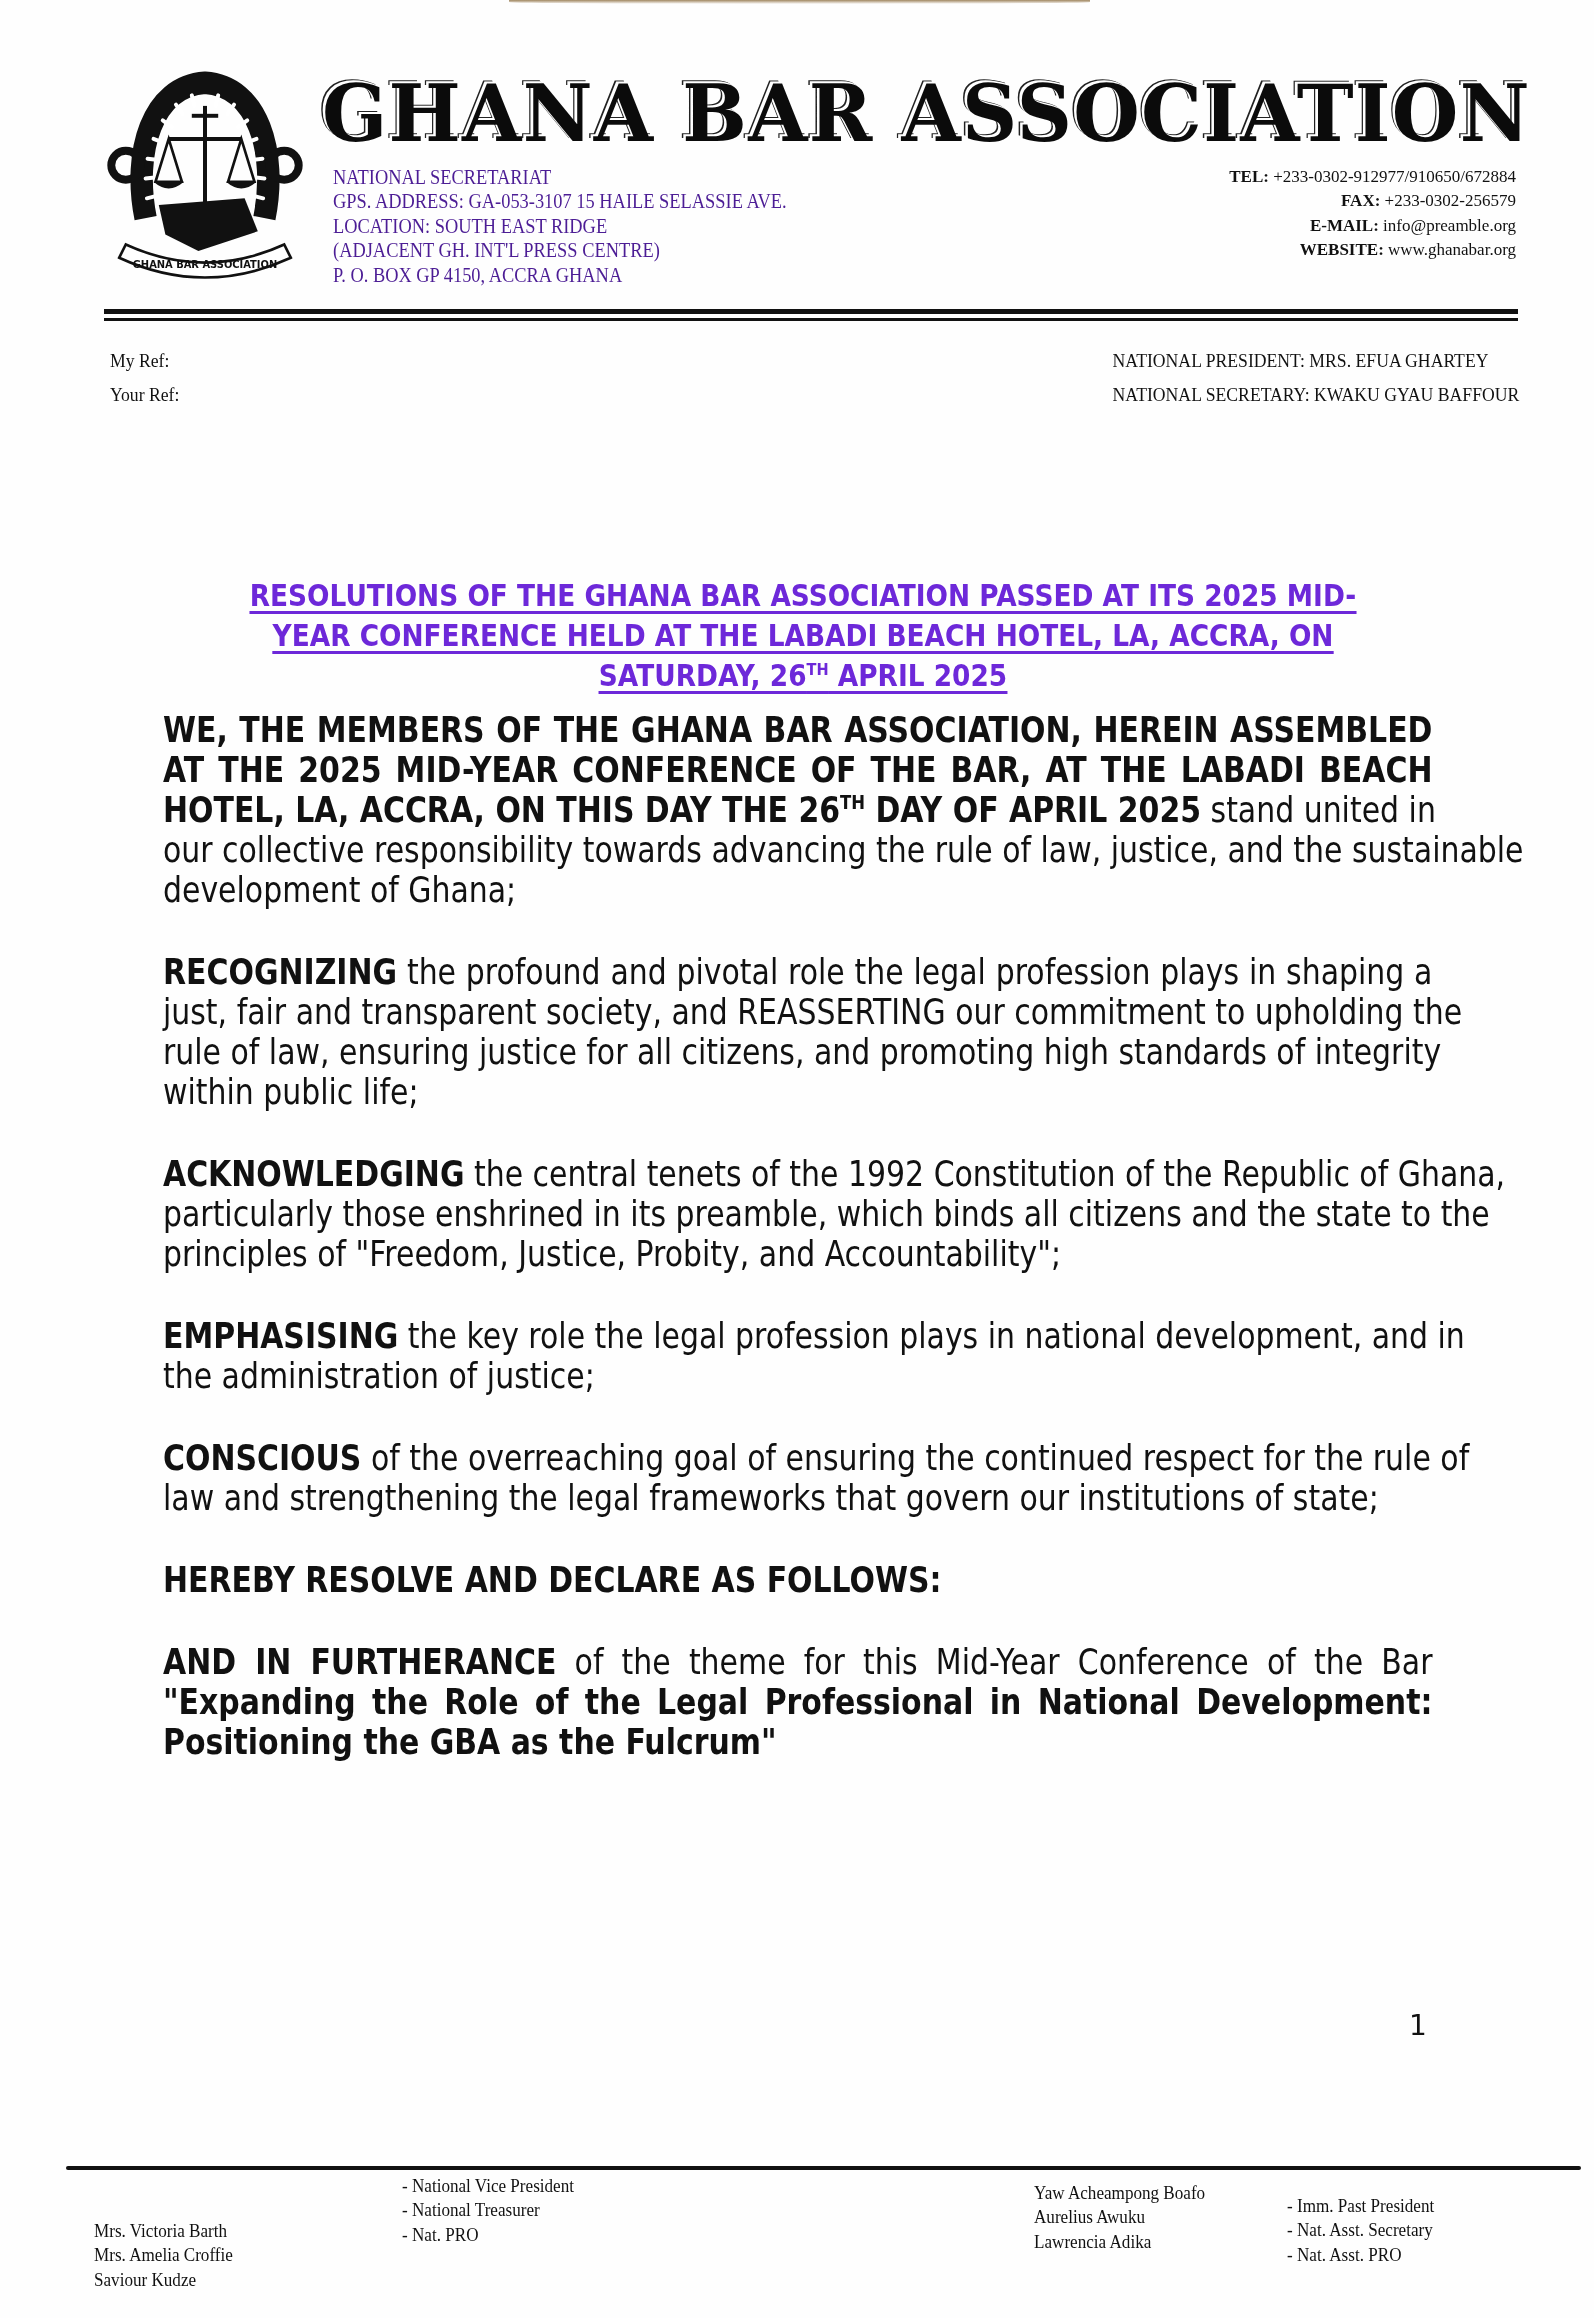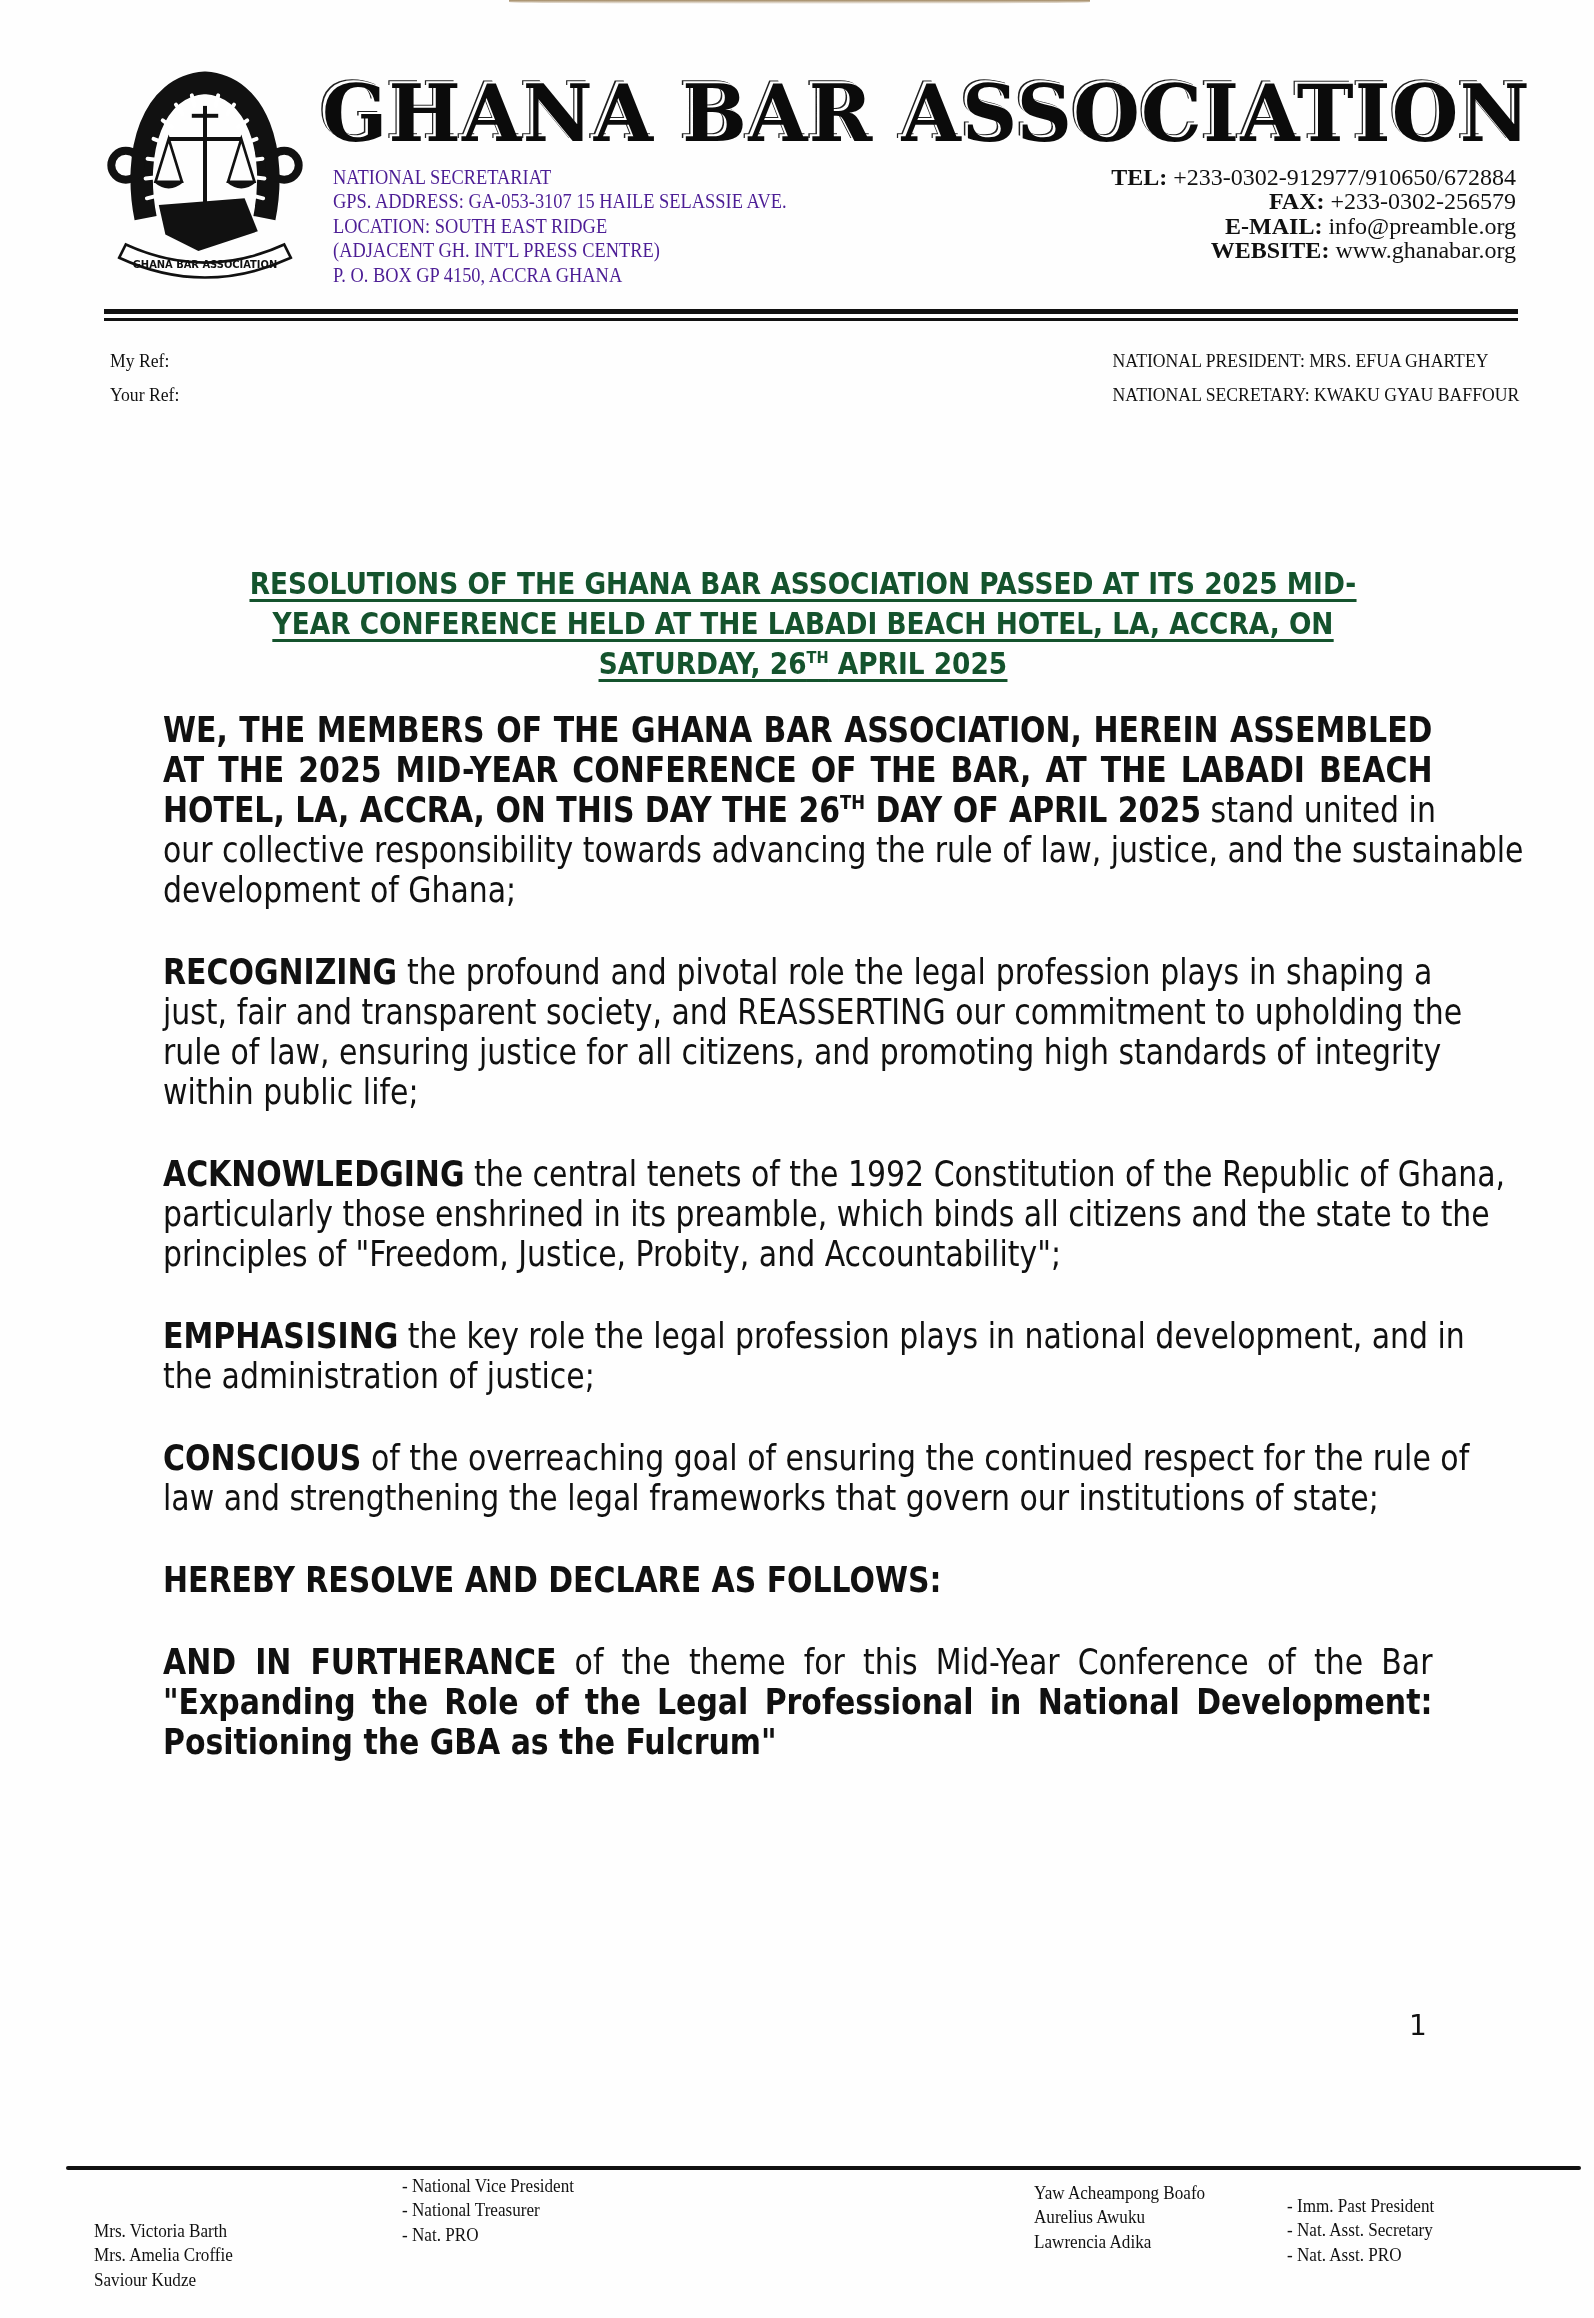--- a/index.html
+++ b/index.html
@@ -5,34 +5,34 @@
     html, body { margin: 0; padding: 0; background: #fefefe; }
     body { width: 1594px; height: 2319px; position: relative; overflow: hidden; color: #111; }
     .page { position: absolute; left: 0; top: 0; width: 1594px; height: 2319px; background: #fefefe; }
     .top-smudge { position: absolute; left: 509px; top: 0; width: 581px; height: 4px; background: linear-gradient(#8a6a3a, rgba(160,120,70,0)); border-radius: 0 0 50% 50%; opacity: .8; }
 
     
     .logo { position: absolute; left: 106px; top: 66px; width: 198px; height: 225px; }
     .org-name { position: absolute; left: 322px; top: 67px; width: 1197px; font-family: "DejaVu Serif", serif; font-weight: bold; font-size: 78px; line-height: 93px; letter-spacing: 1.3px; color: #0b0b0b; text-shadow: -2.6px -2px 0 #fff, -4px -3.3px 0 #222; white-space: nowrap; transform: scaleX(0.98); transform-origin: left; }
     .addr { position: absolute; left: 333px; top: 165px; font-family: "Liberation Serif", serif; font-size: 20px; line-height: 24.4px; color: #4c1d95; }
     .addr div { white-space: nowrap; transform: scaleX(0.92); transform-origin: left; }
-    .contact { position: absolute; right: 78px; top: 165px; font-family: "Liberation Serif", serif; font-size: 24px; line-height: 24.4px; text-align: right; color: #111; margin-left: 20px; }
+    .contact { position: absolute; right: 78px; top: 165px; font-family: "Liberation Serif", serif; font-size: 17px; line-height: 24.4px; text-align: right; color: #111; margin-left: 20px; }
     .contact div { white-space: nowrap; }
     .contact b { font-weight: bold; }
     .rule-thick { position: absolute; left: 104px; top: 309px; width: 1414px; height: 5.3px; background: #111; }
     .rule-thin { position: absolute; left: 104px; top: 318px; width: 1414px; height: 2.6px; background: #111; }
 
     .refs { position: absolute; left: 110px; top: 344px; font-family: "Liberation Serif", serif; font-size: 19px; line-height: 34px; }
     .officers-top { position: absolute; right: 75px; top: 344px; font-family: "Liberation Serif", serif; font-size: 19px; line-height: 34px; text-align: left; }
     .refs div, .officers-top div { white-space: nowrap; transform: scaleX(0.93); }
     .refs div { transform-origin: left; }
     .officers-top div { transform-origin: right; }
 
     
-    .title { position: absolute; left: 159px; top: 564px; width: 1288px; text-align: center; font-family: "DejaVu Sans", sans-serif; font-weight: bold; font-size: 30px; line-height: 40px; color: #14532d; }
+    .title { position: absolute; left: 159px; top: 576px; width: 1288px; text-align: center; font-family: "DejaVu Sans", sans-serif; font-weight: bold; font-size: 30px; line-height: 40px; color: #6d28d9; }
     .title span { text-decoration: underline; text-decoration-thickness: 3.3px; text-underline-offset: 5.3px; }
     .title .line { display: block; white-space: nowrap; transform: scaleX(0.88); }
     sup { font-size: 0.55em; line-height: 0; vertical-align: super; }
 
     
     .body { position: absolute; left: 163px; top: 710px; width: 1269px; font-family: "DejaVu Sans", sans-serif; font-size: 35px; line-height: 40px; color: #111; }
     .para { margin: 0 0 42px 0; text-align: justify; }
     .para .ln { display: block; white-space: nowrap; text-align-last: justify; transform: scaleX(0.855); transform-origin: left; width: 117%; }
     .para .ln.last { text-align-last: left; }
     .kw { font-weight: bold; }

